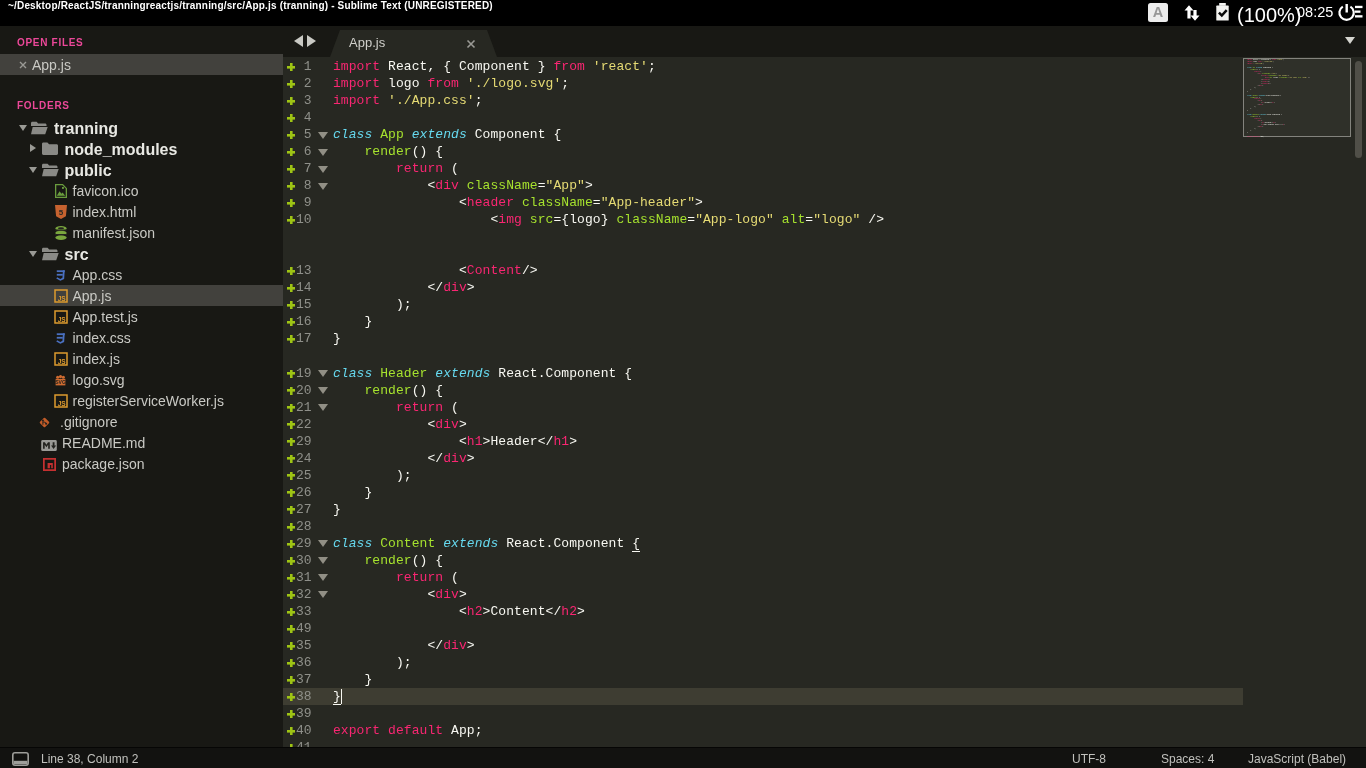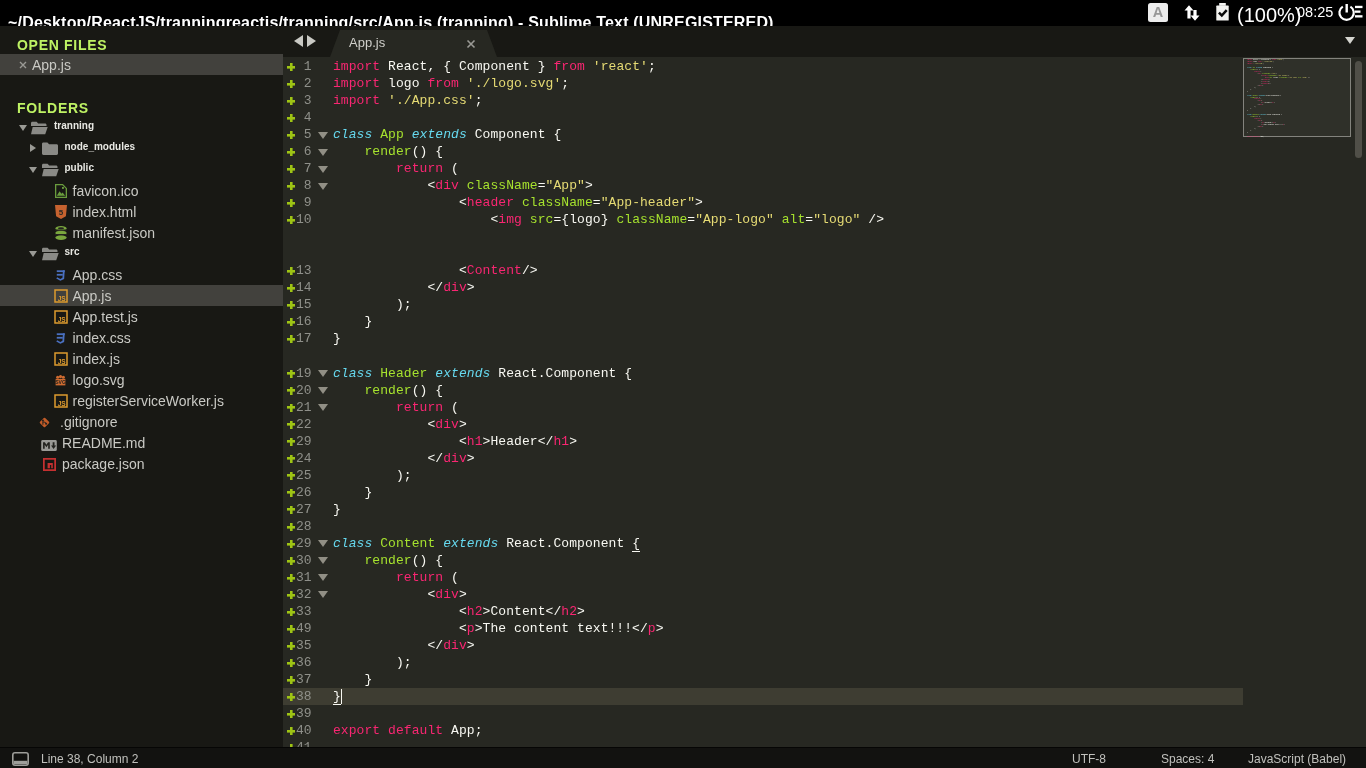--- a/index.html
+++ b/index.html
@@ -1,24 +1,24 @@
 <!DOCTYPE html>
 <html><head><meta charset="utf-8"><style>
 * {margin:0;padding:0;box-sizing:border-box}
 html,body {width:1366px;height:768px;overflow:hidden;background:#272822;font-family:"Liberation Sans",sans-serif}
 .abs {position:absolute}
 #titlebar {position:absolute;left:0;top:0;width:1366px;height:26px;background:#000;color:#fff}
-#titlebar .t {position:absolute;left:8px;top:14px;font-size:16px;font-weight:bold;letter-spacing:0.18px}
+#titlebar .t {position:absolute;left:8px;top:0;font-size:10px;font-weight:bold;letter-spacing:0.18px}
 #sidebar {position:absolute;left:0;top:26px;width:283px;height:721px;background:#181814;overflow:hidden}
 #tabbar {position:absolute;left:283px;top:26px;width:1083px;height:31px;background:#181814}
 #editor {position:absolute;left:283px;top:57px;width:1083px;height:690px;background:#272822;overflow:hidden}
 #statusbar {position:absolute;left:0;top:747px;width:1366px;height:21px;background:#121210;color:#c0c0bc;font-size:12px;border-top:1px solid #060605}
-.shdr {position:absolute;left:17px;font-size:14px;font-weight:bold;color:#bef264;letter-spacing:0.7px}
+.shdr {position:absolute;left:17px;font-size:10px;font-weight:bold;color:#ec4899;letter-spacing:0.7px}
 .selrow {position:absolute;left:0;width:283px;height:21px;background:#42413d}
-.fb {position:absolute;font-size:10px;font-weight:bold;color:#e8e8e3;white-space:nowrap}
+.fb {position:absolute;font-size:16px;font-weight:bold;color:#e8e8e3;white-space:nowrap}
 .fn {position:absolute;font-size:14px;color:#c9c9c4;white-space:nowrap}
 .row {position:absolute;left:0;width:1083px;height:17.03px}
 .plus {position:absolute;left:4px;top:5px;width:8px;height:8px;
   background:linear-gradient(#9ec414,#9ec414) center/8px 2.6px no-repeat,linear-gradient(#9ec414,#9ec414) center/2.6px 8px no-repeat}
 .num {position:absolute;left:0;width:28.5px;text-align:right;font:13px "Liberation Mono",monospace;color:#8f908a;line-height:17.03px}
 .fold {position:absolute;left:34.5px;top:5.5px;width:0;height:0;border-left:5.3px solid transparent;border-right:5.3px solid transparent;border-top:7.5px solid #918f85}
 .ct {position:absolute;left:50px;font:13px "Liberation Mono",monospace;color:#f8f8f2;line-height:17.03px;white-space:pre;letter-spacing:0.07px}
 .ct .k {color:#f92672} .ct .g {color:#a6e22e} .ct .s {color:#e6db74}
 .ct .c {color:#66d9ef;font-style:italic} .ct .u {border-bottom:1px solid #f8f8f2}
 #hl38 {position:absolute;left:0;top:631.11px;width:960px;height:17.03px;background:#3e3d32}
@@ -337,21 +337,20 @@
       <span class="ct">            &lt;<span class="k">div</span>&gt;</span>
     </div>
 <div class="row" style="top:545.96px">
       <span class="plus"></span>
       <span class="num">33</span>
       <span class="ct">                &lt;<span class="k">h2</span>&gt;Content&lt;/<span class="k">h2</span>&gt;</span>
     </div>
 <div class="row" style="top:562.99px">
       <span class="plus"></span>
       <span class="num">49</span>
-      <span class="ct">                &lt;<span class="k">p</span>&gt;The content text!!!&lt;/<span class="k">p</span>&gt;</span>
     </div>
 <div class="row" style="top:580.02px">
       <span class="plus"></span>
       <span class="num">35</span>
       <span class="ct">            &lt;/<span class="k">div</span>&gt;</span>
     </div>
 <div class="row" style="top:597.05px">
       <span class="plus"></span>
       <span class="num">36</span>
       <span class="ct">        );</span>

